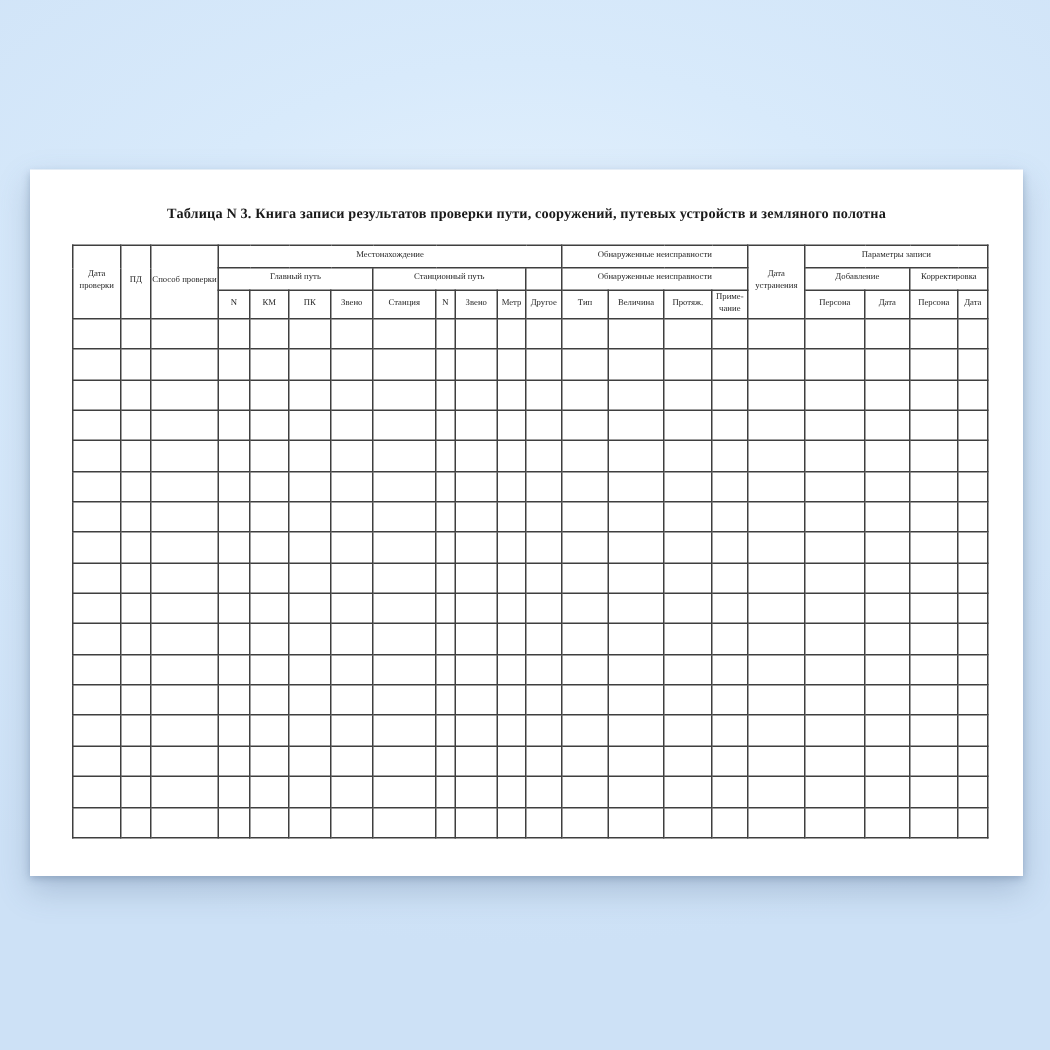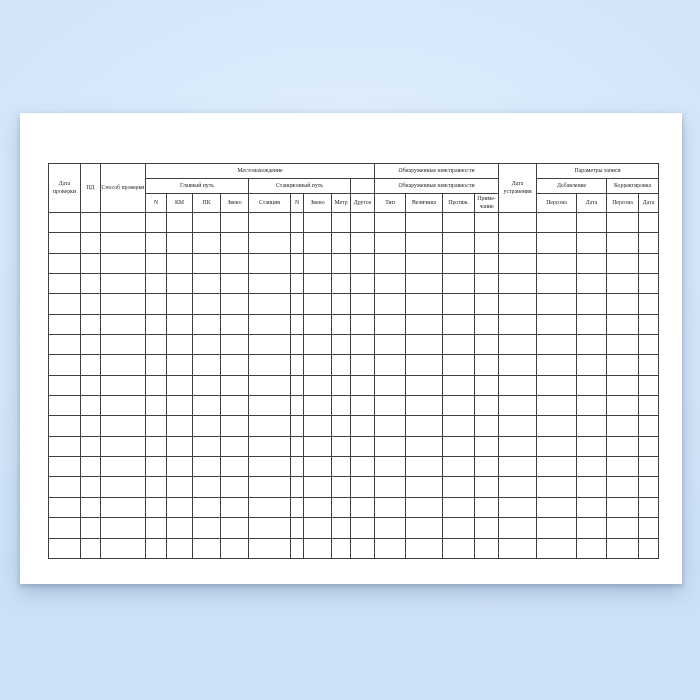--- a/index.html
+++ b/index.html
@@ -71,20 +71,21 @@
   thead tr.hrow3 { height: 19px; }
   tbody tr { height: 20.35px; }
   tbody td { background: #ffffff; }
 </style>
 </head>
 <body>
 
 <div class="scene">
   <div class="paper">
 
+    <div class="doc-title">Таблица N 3. Книга записи результатов проверки пути, сооружений, путевых устройств и земляного полотна</div>
 
     <table class="form">
       <colgroup>
         <col style="width:32px">
           <col style="width:20px">
           <col style="width:45px">
         <col style="width:21px">
           <col style="width:26px">
           <col style="width:28px">
           <col style="width:28px">

